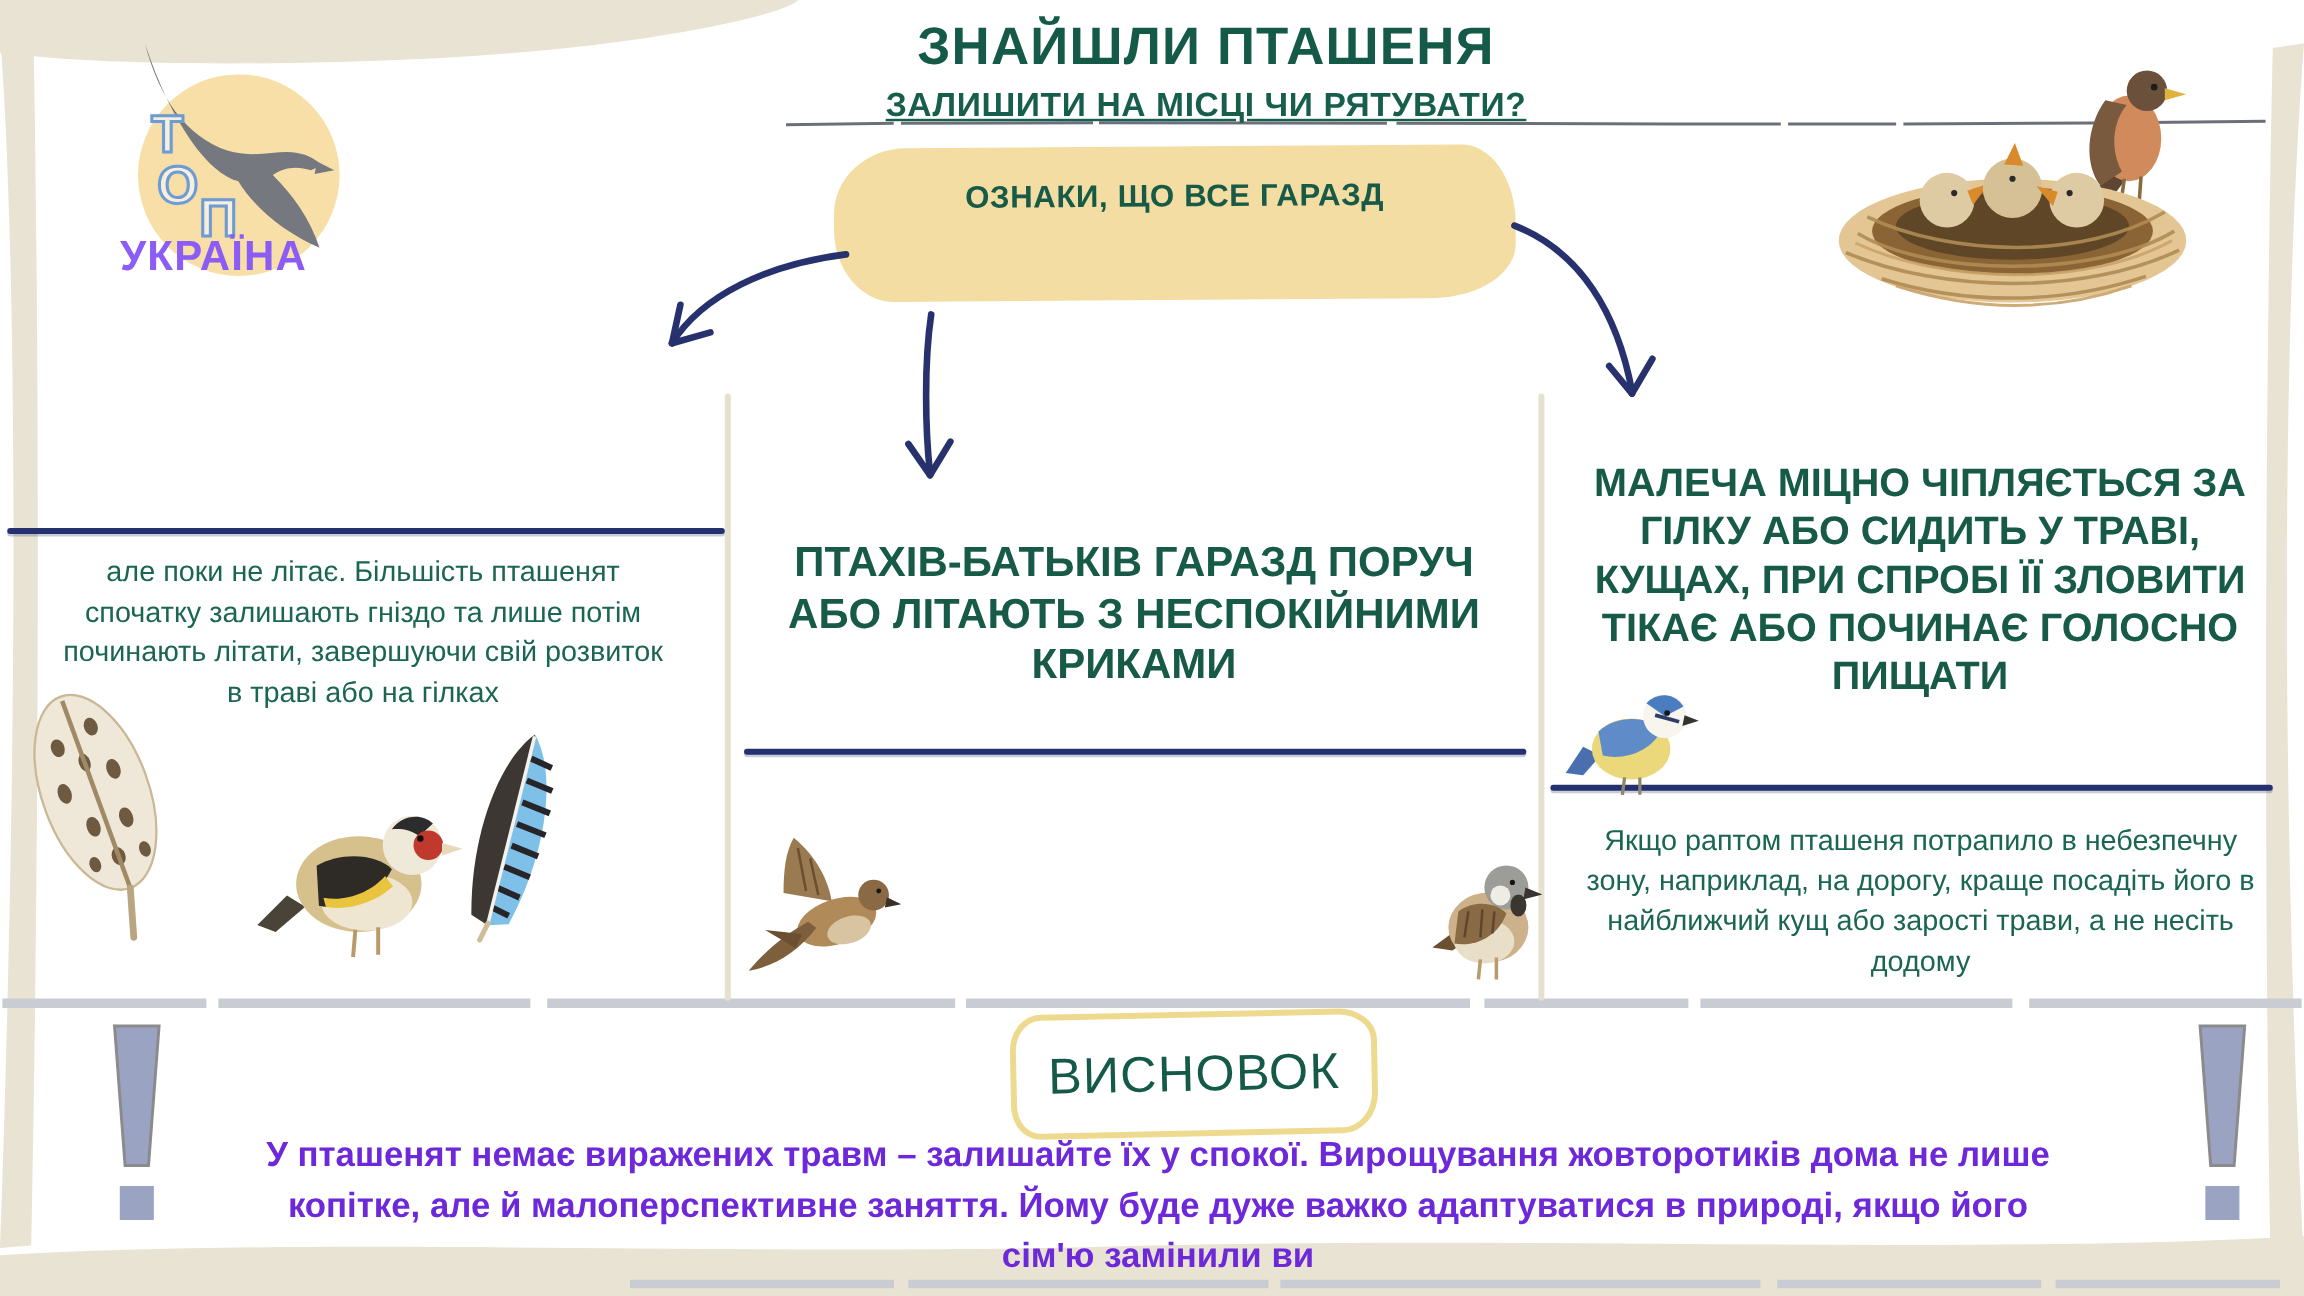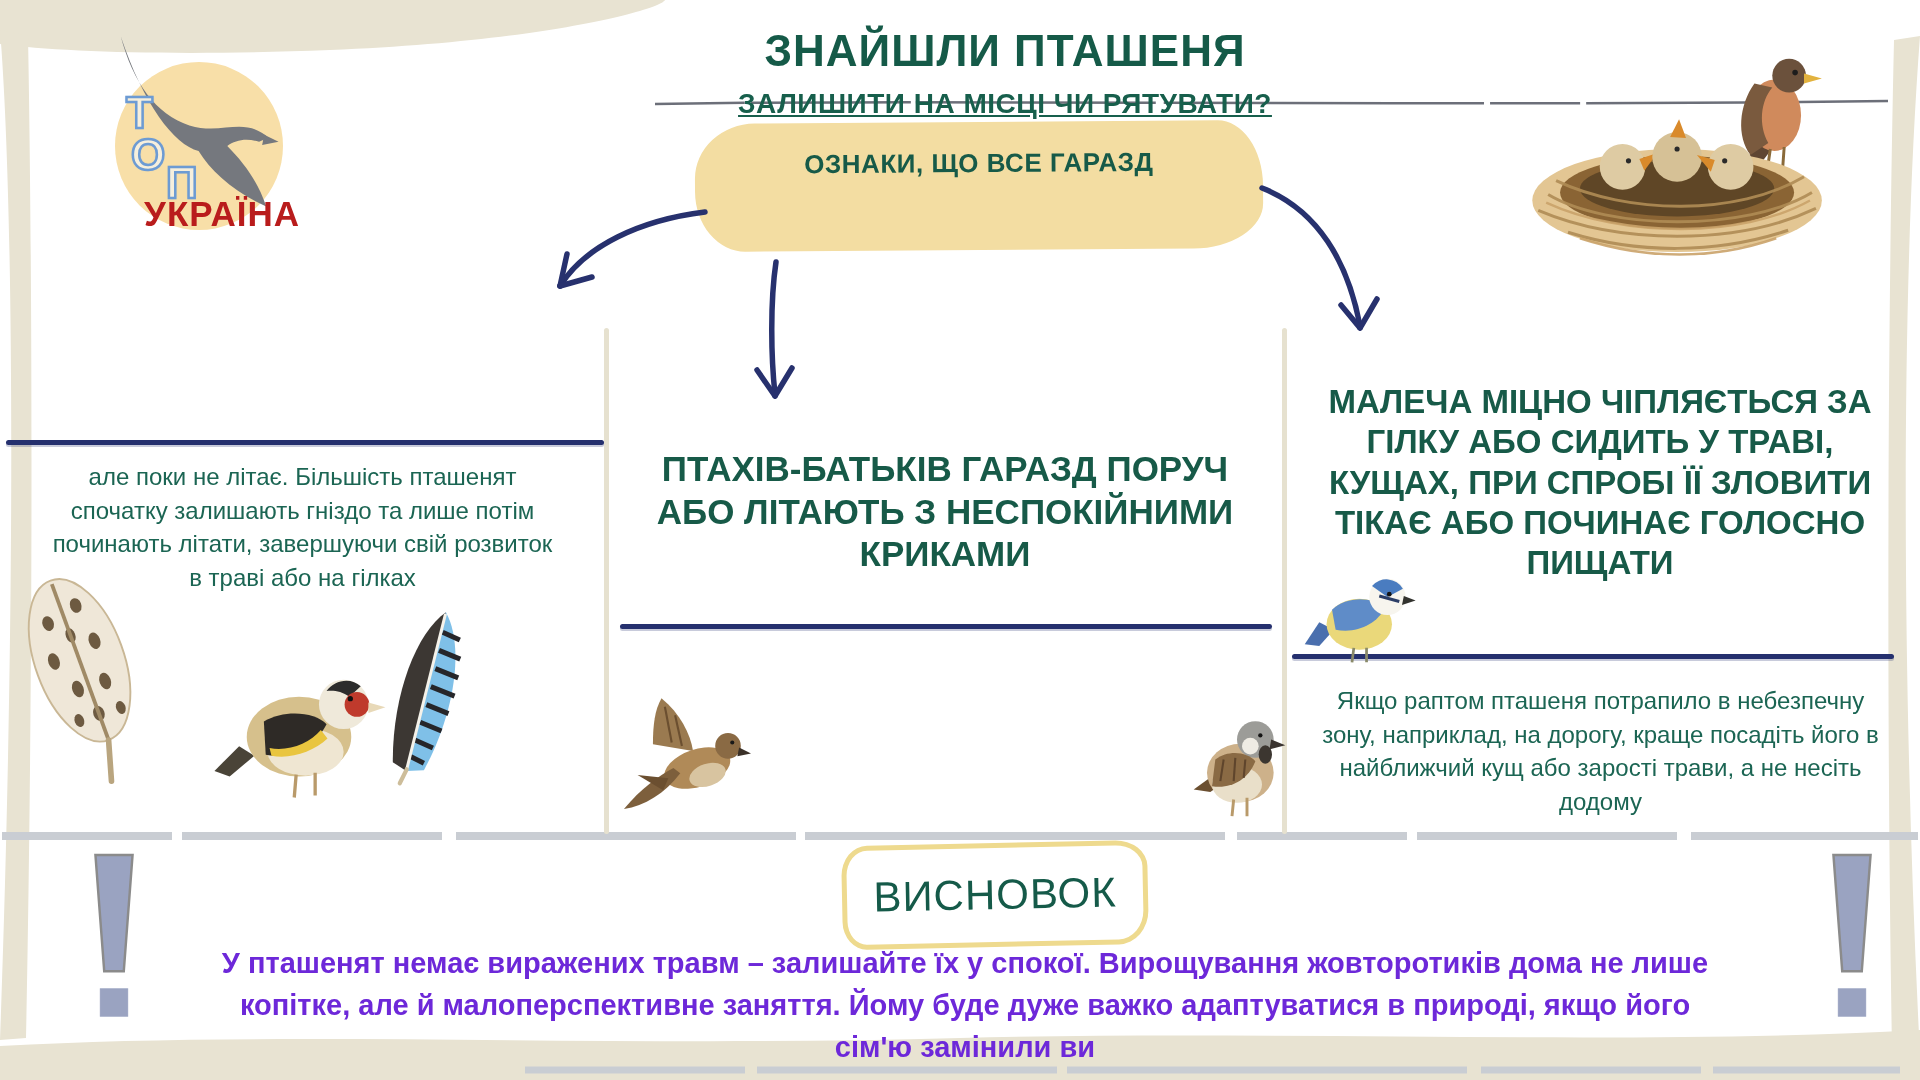--- a/index.html
+++ b/index.html
@@ -12,26 +12,26 @@
   .frame-svg{left:0;top:0;z-index:0;}
   
   .logo-circle{left:115px;top:62px;width:168px;height:168px;border-radius:50%;background:#f8dfa8;z-index:1;}
   .logo-eagle{left:92px;top:26px;width:205px;height:205px;z-index:2;}
   .logo-letter{
     z-index:3;font-weight:700;font-size:44px;color:#f6efdd;
     -webkit-text-stroke:2.5px #6d9bd3;
     text-shadow:0 0 2px #6d9bd3;
   }
   .logo-country{
-    left:100px;top:194px;width:200px;text-align:right;z-index:3;
-    font-weight:700;font-size:35px;color:#b91c1c;letter-spacing:1px;
+    left:100px;top:194px;width:200px;text-align:left;z-index:3;
+    font-weight:700;font-size:35px;color:#8b5cf6;letter-spacing:1px;
   }
   
   .title-block{left:640px;top:14px;width:730px;text-align:center;z-index:2;}
-  .main-title{font-size:44px;font-weight:700;color:#155a48;letter-spacing:1px;margin:12px;}
+  .main-title{font-size:44px;font-weight:700;color:#155a48;letter-spacing:1px;margin:0;}
   .sub-title{font-size:28px;font-weight:700;color:#175f4c;letter-spacing:.5px;margin:8px 0 0 0;text-decoration:underline;}
   
   .badge{
     left:695px;top:122px;width:568px;height:128px;background:#f3dda2;z-index:2;
     border-radius:60px 45px 70px 50px / 55px 65px 45px 60px;
     transform:rotate(-.4deg);
     display:flex;align-items:flex-start;justify-content:center;
   }
   .badge-label{margin-top:26px;font-size:26px;font-weight:700;color:#175a48;letter-spacing:.5px;}
   

